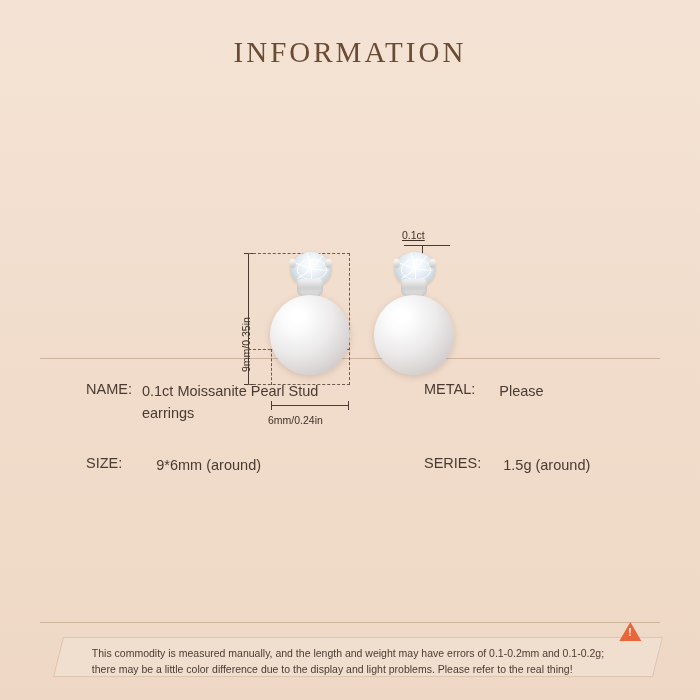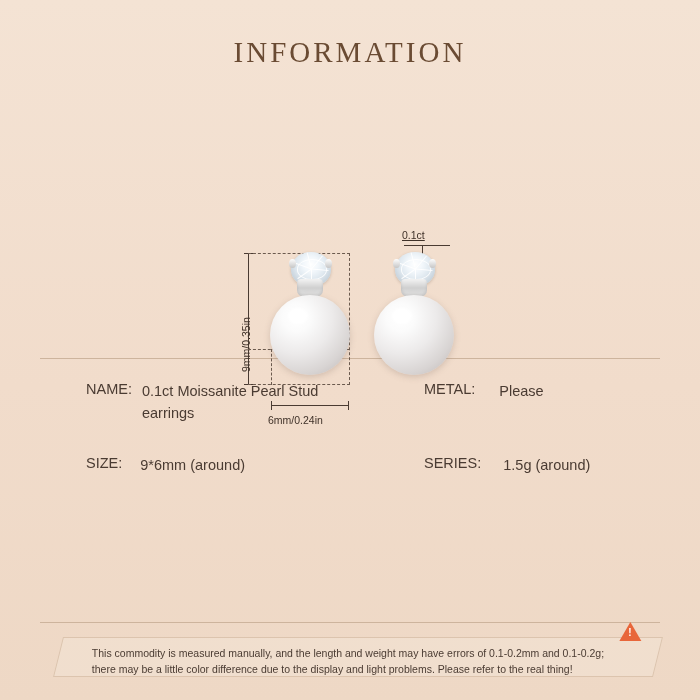--- a/index.html
+++ b/index.html
@@ -302,21 +302,21 @@
 
     <div class="spec-cell pad-left">
       <span class="spec-label">METAL:</span>
       <span class="spec-value" style="margin-left:14px;">Please</span>
     </div>
 
 
 
     <div class="spec-cell">
       <span class="spec-label">SIZE:</span>
-      <span class="spec-value" style="margin-left:8px;">9*6mm (around)</span>
+      <span class="spec-value" style="margin-left:24px;">9*6mm (around)</span>
     </div>
 
     <div class="spec-cell pad-left">
       <span class="spec-label">SERIES:</span>
       <span class="spec-value" style="margin-left:12px;">1.5g (around)</span>
     </div>
   </div>
 
   <div class="footer-wrap">
     <div class="footer-top-line"></div>

